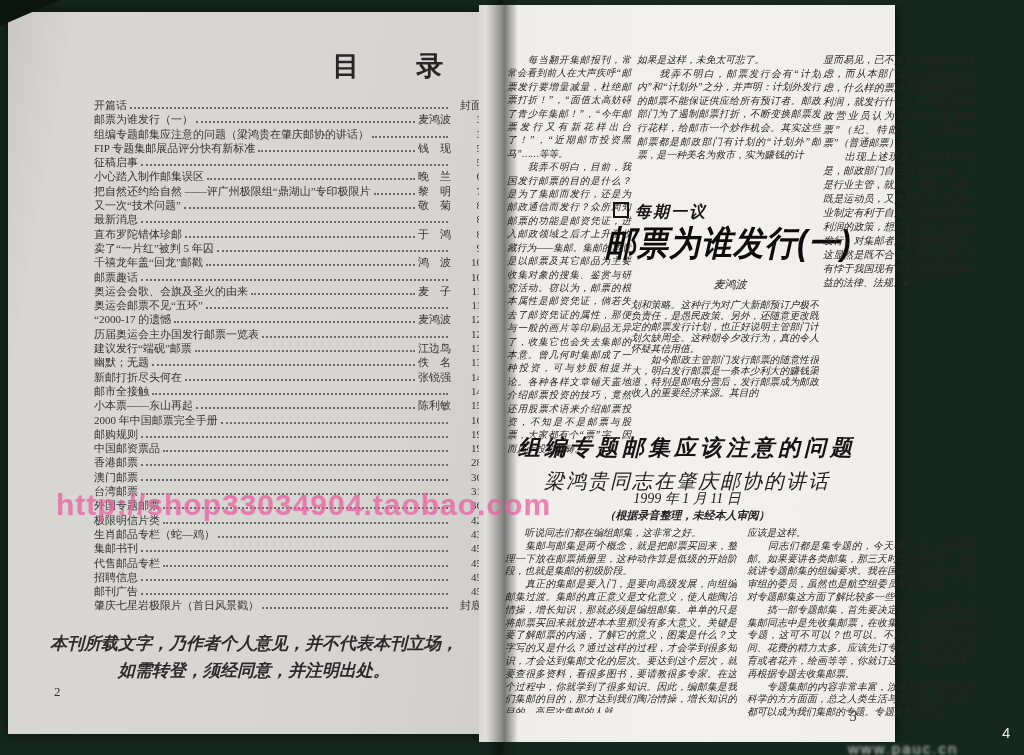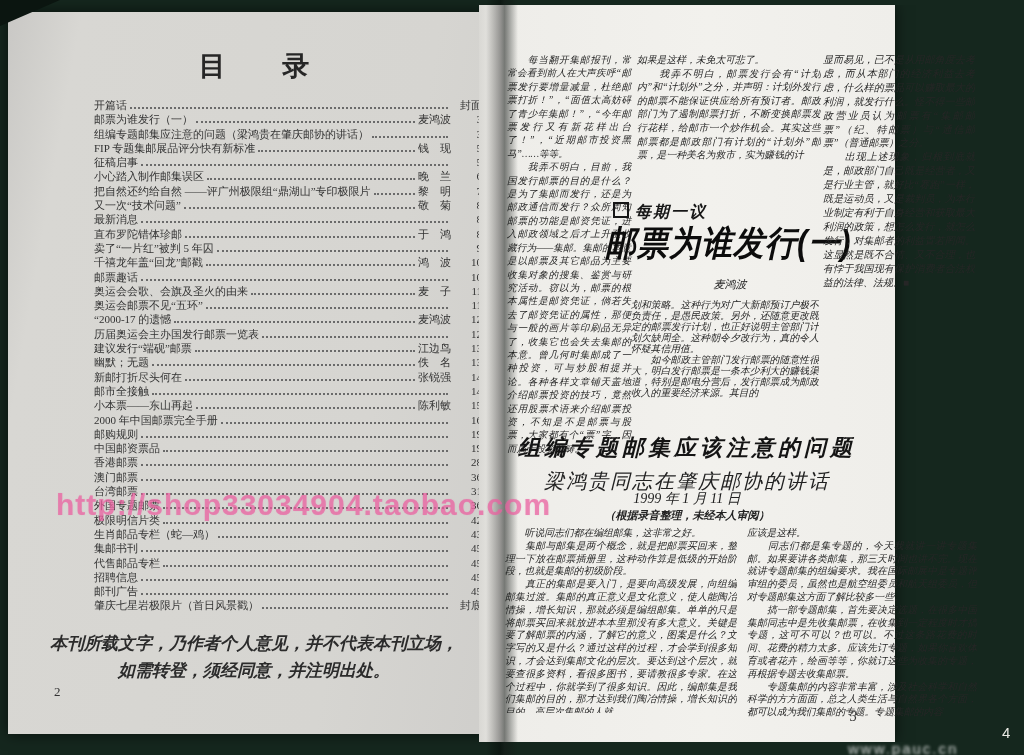--- a/index.html
+++ b/index.html
@@ -24,21 +24,21 @@
     position:absolute;left:486px;top:0;width:32px;height:755px;z-index:4;
     background:linear-gradient(90deg,rgba(0,0,0,0) 0%,rgba(0,0,0,.38) 45%,rgba(20,25,22,.55) 58%,rgba(0,0,0,0) 100%);
     pointer-events:none;
   }
   .corner-tl{
     position:absolute;left:0;top:0;z-index:5;width:0;height:0;
     border-top:26px solid #0b1510;border-right:60px solid transparent;
   }
   
   .toc-title{
-    position:absolute;left:0;top:36px;width:100%;text-align:center;
+    position:absolute;left:0;top:36px;width:100%;text-align:right;
     font-size:27px;font-weight:bold;color:#262626;
     letter-spacing:2.1em;text-indent:2.1em;
     font-family:"Liberation Serif","DejaVu Serif",serif;
   }
   .toc-list{position:absolute;left:86px;right:18px;top:86px;color:#333;}
   .toc-row{display:flex;align-items:baseline;height:14.3px;font-size:11px;line-height:14.3px;}
   .toc-row .t{white-space:nowrap;overflow:hidden;max-width:330px;}
   .toc-row .leader{flex:1;border-bottom:2px dotted #6a6a6a;margin:0 3px 3px 3px;min-width:6px;}
   .toc-row .a{white-space:pre;margin-right:7px;}
   .toc-row .p{min-width:24px;text-align:right;white-space:nowrap;}

